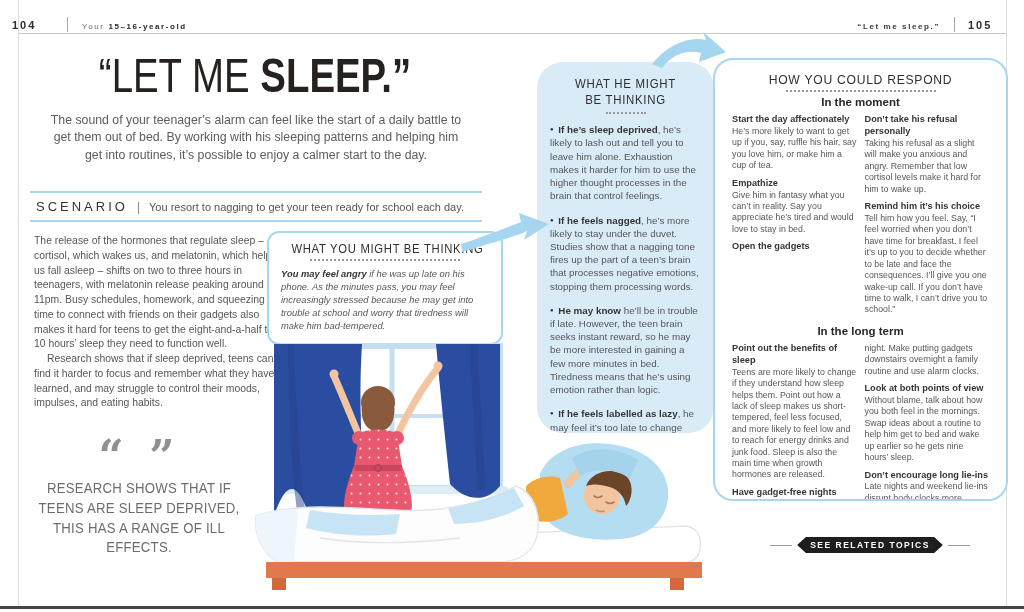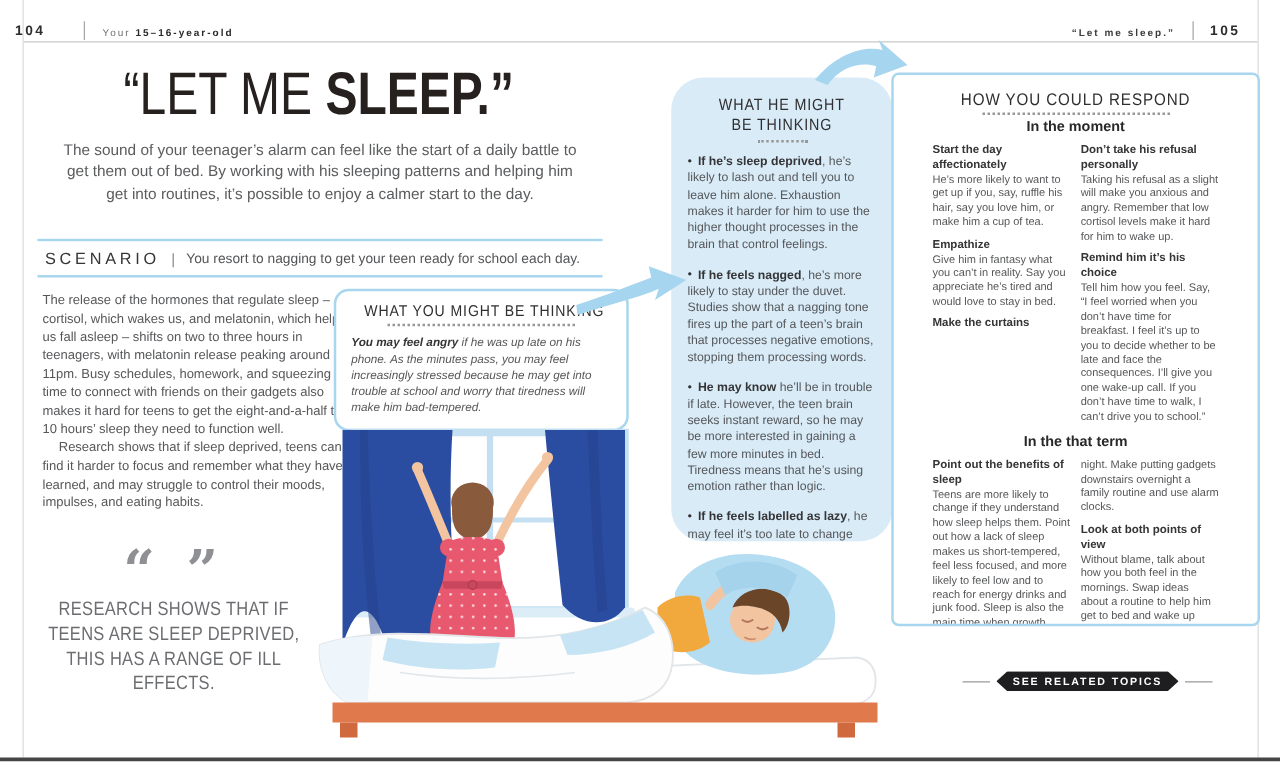--- a/index.html
+++ b/index.html
@@ -75,22 +75,22 @@
     background:#d8ebf7; border-radius:26px; padding:14px 13px; overflow:hidden;
   }
   .panel-he-title { text-align:center; font-size:13px; line-height:1.2; letter-spacing:0.8px; color:#2f2f31; transform:scaleX(0.88); transform-origin:center; }
   .panel-he .dotted { width:40px; margin:5px auto 9px; }
   .bullet { font-size:9.8px; line-height:1.35; color:#555659; margin-bottom:11px; }
   .dot { font-size:6px; vertical-align:2px; color:#2f2f31; margin-right:2px; }
 
   
   .panel-respond {
     position:absolute; left:713px; top:58px; width:295px; height:443px;
-    background:#fff; border:2.5px solid #a8d6ee; border-radius:6px;
-    padding:12px 31px; overflow:hidden;
+    background:#fff; border:2.5px solid #a8d6ee; border-radius:20px;
+    padding:12px 17px; overflow:hidden;
   }
   .panel-respond-title { text-align:center; font-size:13.5px; letter-spacing:0.8px; color:#2f2f31; white-space:nowrap; transform:scaleX(0.9); transform-origin:center; }
   .panel-respond .dotted { width:150px; margin:3px auto 4px; }
   .sec-title { text-align:center; font-weight:700; font-size:11.5px; color:#28282a; margin:3px 0 6px; }
   .cols { display:flex; gap:8px; }
   .col { flex:1; min-width:0; }
   .item { margin-bottom:6px; }
   .item-h { font-weight:700; font-size:9.2px; line-height:1.3; }
   .item-h:empty { display:none; }
   .item-b { font-size:8.8px; line-height:1.3; color:#565759; }
@@ -171,35 +171,35 @@
       <div class="col">
         <div class="item">
             <div class="item-h">Start the day affectionately</div>
             <div class="item-b">He’s more likely to want to get up if you, say, ruffle his hair, say you love him, or make him a cup of tea.</div>
           </div>
         <div class="item">
             <div class="item-h">Empathize</div>
             <div class="item-b">Give him in fantasy what you can’t in reality. Say you appreciate he’s tired and would love to stay in bed.</div>
           </div>
         <div class="item">
-            <div class="item-h">Make the curtains</div>
+            <div class="item-h">Open the gadgets</div>
           </div>
       </div>
       <div class="col">
         <div class="item">
             <div class="item-h">Don’t take his refusal personally</div>
             <div class="item-b">Taking his refusal as a slight will make you anxious and angry. Remember that low cortisol levels make it hard for him to wake up.</div>
           </div>
         <div class="item">
             <div class="item-h">Remind him it’s his choice</div>
             <div class="item-b">Tell him how you feel. Say, “I feel worried when you don’t have time for breakfast. I feel it’s up to you to decide whether to be late and face the consequences. I’ll give you one wake-up call. If you don’t have time to walk, I can’t drive you to school.”</div>
           </div>
       </div>
     </div>
-    <div class="sec-title">In the that term</div>
+    <div class="sec-title">In the long term</div>
     <div class="cols">
       <div class="col">
         <div class="item">
             <div class="item-h">Point out the benefits of sleep</div>
             <div class="item-b">Teens are more likely to change if they understand how sleep helps them. Point out how a lack of sleep makes us short-tempered, feel less focused, and more likely to feel low and to reach for energy drinks and junk food. Sleep is also the main time when growth hormones are released.</div>
           </div>
         <div class="item">
             <div class="item-h">Have gadget-free nights</div>
             <div class="item-b">Research shows that teens are often sleep deprived because they catch up on social media at</div>
           </div>

